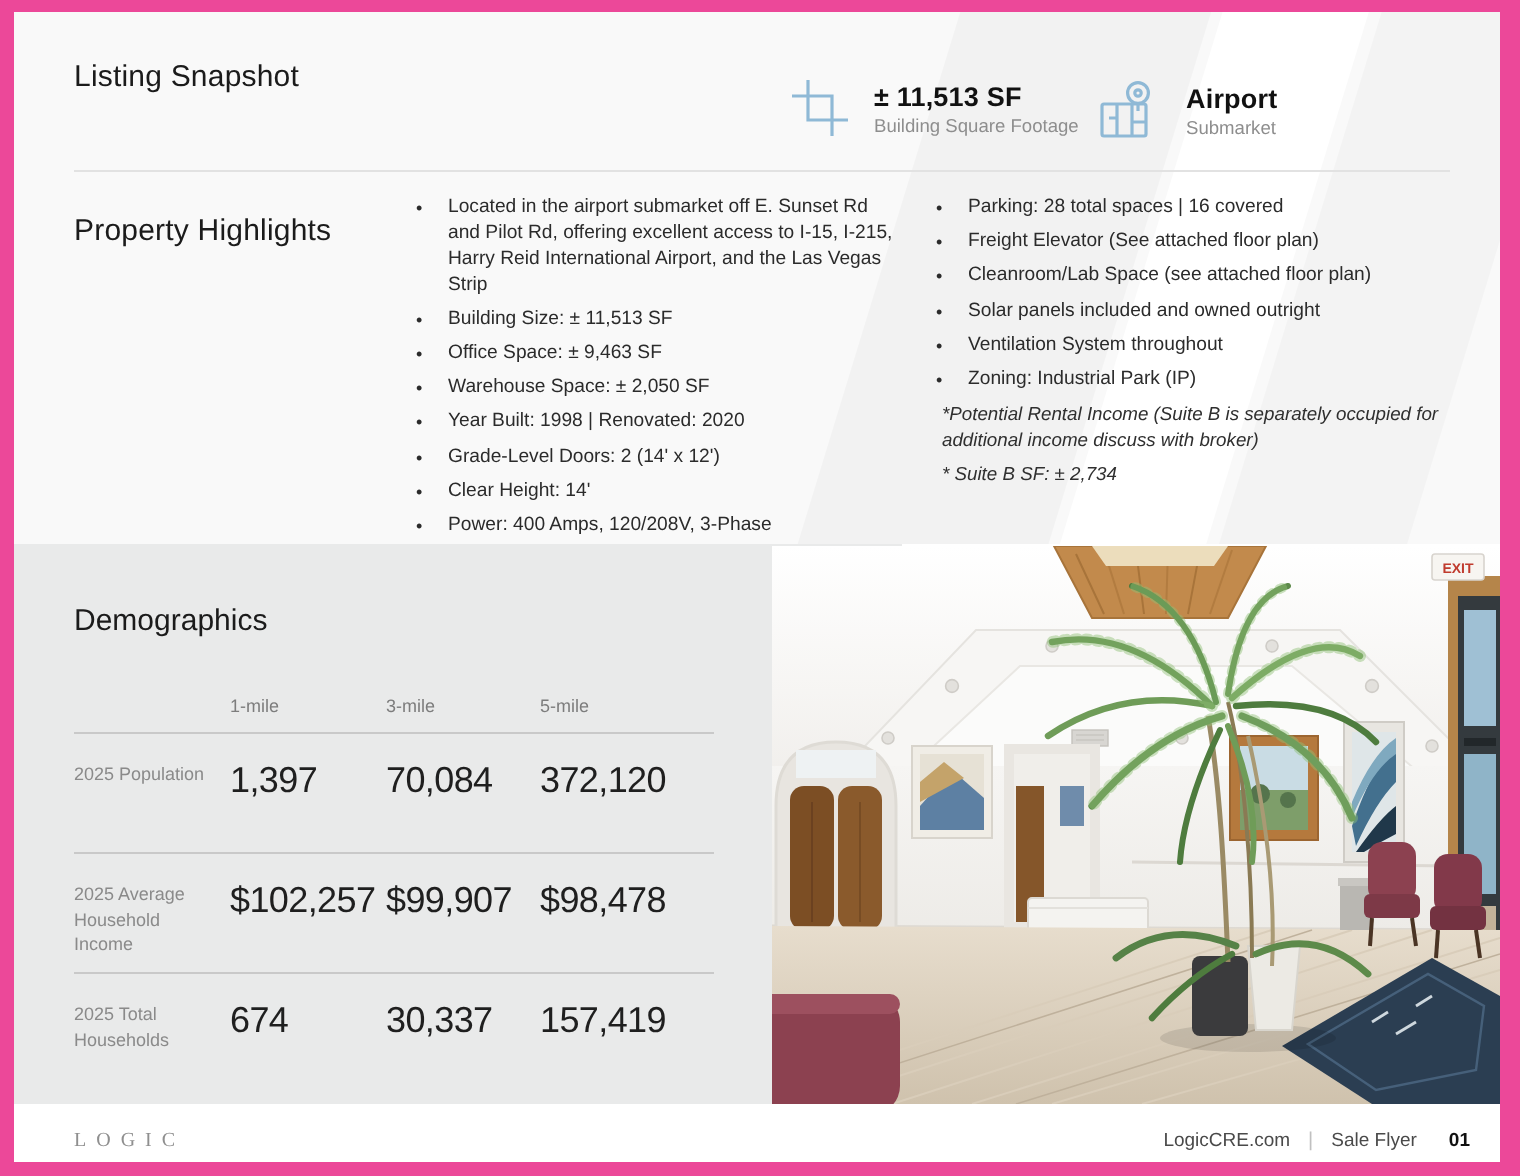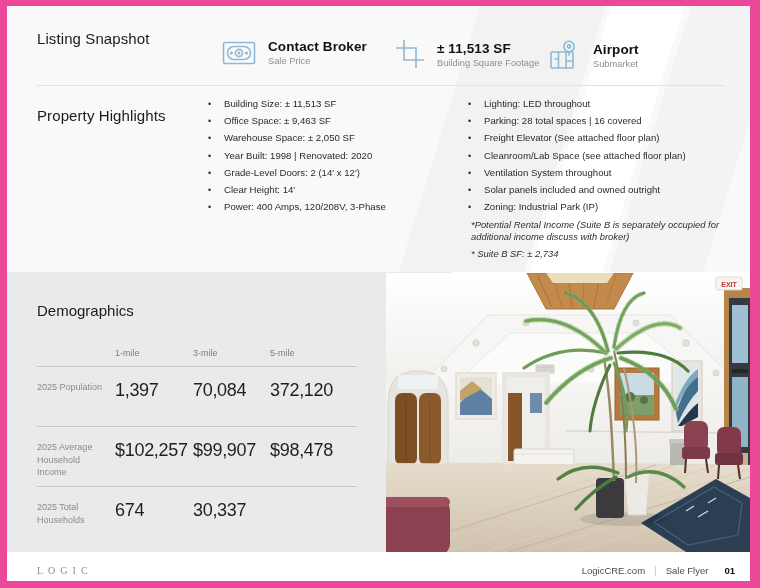--- a/index.html
+++ b/index.html
@@ -62,36 +62,20 @@
 <div class="frame">
   <div class="page">
 
     <div class="top-zone">
       <div class="stripe s1"></div>
       <div class="stripe s2"></div>
       <div class="stripe s3"></div>
 
       <div class="section-title" style="left:30px; top:24px;">Listing Snapshot</div>
 
-      <div class="snap-item" style="left:215px;">
-        <span class="snap-icon">
-          <svg width="34" height="24" viewBox="0 0 34 24" fill="none" stroke="#8fb9d6" stroke-width="1.6">
-            <rect x="1.5" y="1.5" width="31" height="21" rx="1.5"></rect>
-            <rect x="5.5" y="5.5" width="23" height="13" rx="6.5"></rect>
-            <circle cx="17" cy="12" r="3.6"></circle>
-            <circle cx="17" cy="12" r="0.7" fill="#8fb9d6"></circle>
-            <circle cx="9.5" cy="12" r="0.7" fill="#8fb9d6"></circle>
-            <circle cx="24.5" cy="12" r="0.7" fill="#8fb9d6"></circle>
-          </svg>
-        </span>
-        <span>
-          <div class="snap-value">Contact Broker</div>
-          <div class="snap-label">Sale Price</div>
-        </span>
-      </div>
 
       <div class="snap-item" style="left:388px;">
         <span class="snap-icon">
           <svg width="30" height="30" viewBox="0 0 30 30" fill="none" stroke="#8fb9d6" stroke-width="1.6">
             <path d="M9 1 V21 H29"></path>
             <path d="M1 9 H21 V29"></path>
           </svg>
         </span>
         <span>
           <div class="snap-value">± 11,513 SF</div>
@@ -115,39 +99,39 @@
           <div class="snap-label">Submarket</div>
         </span>
       </div>
 
       <div class="divider1"></div>
 
       <div class="section-title" style="left:30px; top:101px;">Property Highlights</div>
 
       <div class="hl-left">
         <ul class="bullets">
+          <li>Located in the airport submarket off E. Sunset Rd and Pilot Rd, offering excellent access to I-15, I-215, Harry Reid International Airport, and the Las Vegas Strip</li>
           <li>Building Size: ± 11,513 SF</li>
           <li>Office Space: ± 9,463 SF</li>
           <li>Warehouse Space: ± 2,050 SF</li>
           <li>Year Built: 1998 | Renovated: 2020</li>
           <li>Grade-Level Doors: 2 (14' x 12')</li>
           <li>Clear Height: 14'</li>
           <li>Power: 400 Amps, 120/208V, 3-Phase</li>
 
         </ul>
       </div>
 
       <div class="hl-right">
         <ul class="bullets">
-          <li>Lighting: LED throughout</li>
           <li>Parking: 28 total spaces | 16 covered</li>
           <li>Freight Elevator (See attached floor plan)</li>
           <li>Cleanroom/Lab Space (see attached floor plan)</li>
+          <li>Solar panels included and owned outright</li>
           <li>Ventilation System throughout</li>
-          <li>Solar panels included and owned outright</li>
           <li>Zoning: Industrial Park (IP)</li>
         </ul>
         <div class="notes">
           <p>*Potential Rental Income (Suite B is separately occupied for additional income discuss with broker)</p>
           <p>* Suite B SF: ± 2,734</p>
         </div>
       </div>
     </div>
 
     <div class="demo-panel">
@@ -167,20 +151,21 @@
 
         <div class="dt-label dt-cell-pad">2025 Average Household Income</div>
         <div class="dt-value">$102,257</div>
         <div class="dt-value">$99,907</div>
         <div class="dt-value">$98,478</div>
         <div class="dt-line"></div>
 
         <div class="dt-label dt-cell-pad">2025 Total Households</div>
         <div class="dt-value">674</div>
         <div class="dt-value">30,337</div>
+        <div class="dt-value">157,419</div>
       </div>
     </div>
 
     <div class="photo">
       <svg width="364" height="279" viewBox="0 0 364 279" preserveAspectRatio="none">
         <defs>
           <linearGradient id="wallGrad" x1="0" y1="0" x2="0" y2="1">
             <stop offset="0" stop-color="#f6f5f3"></stop>
               <stop offset="1" stop-color="#edebe7"></stop>
           </linearGradient>

